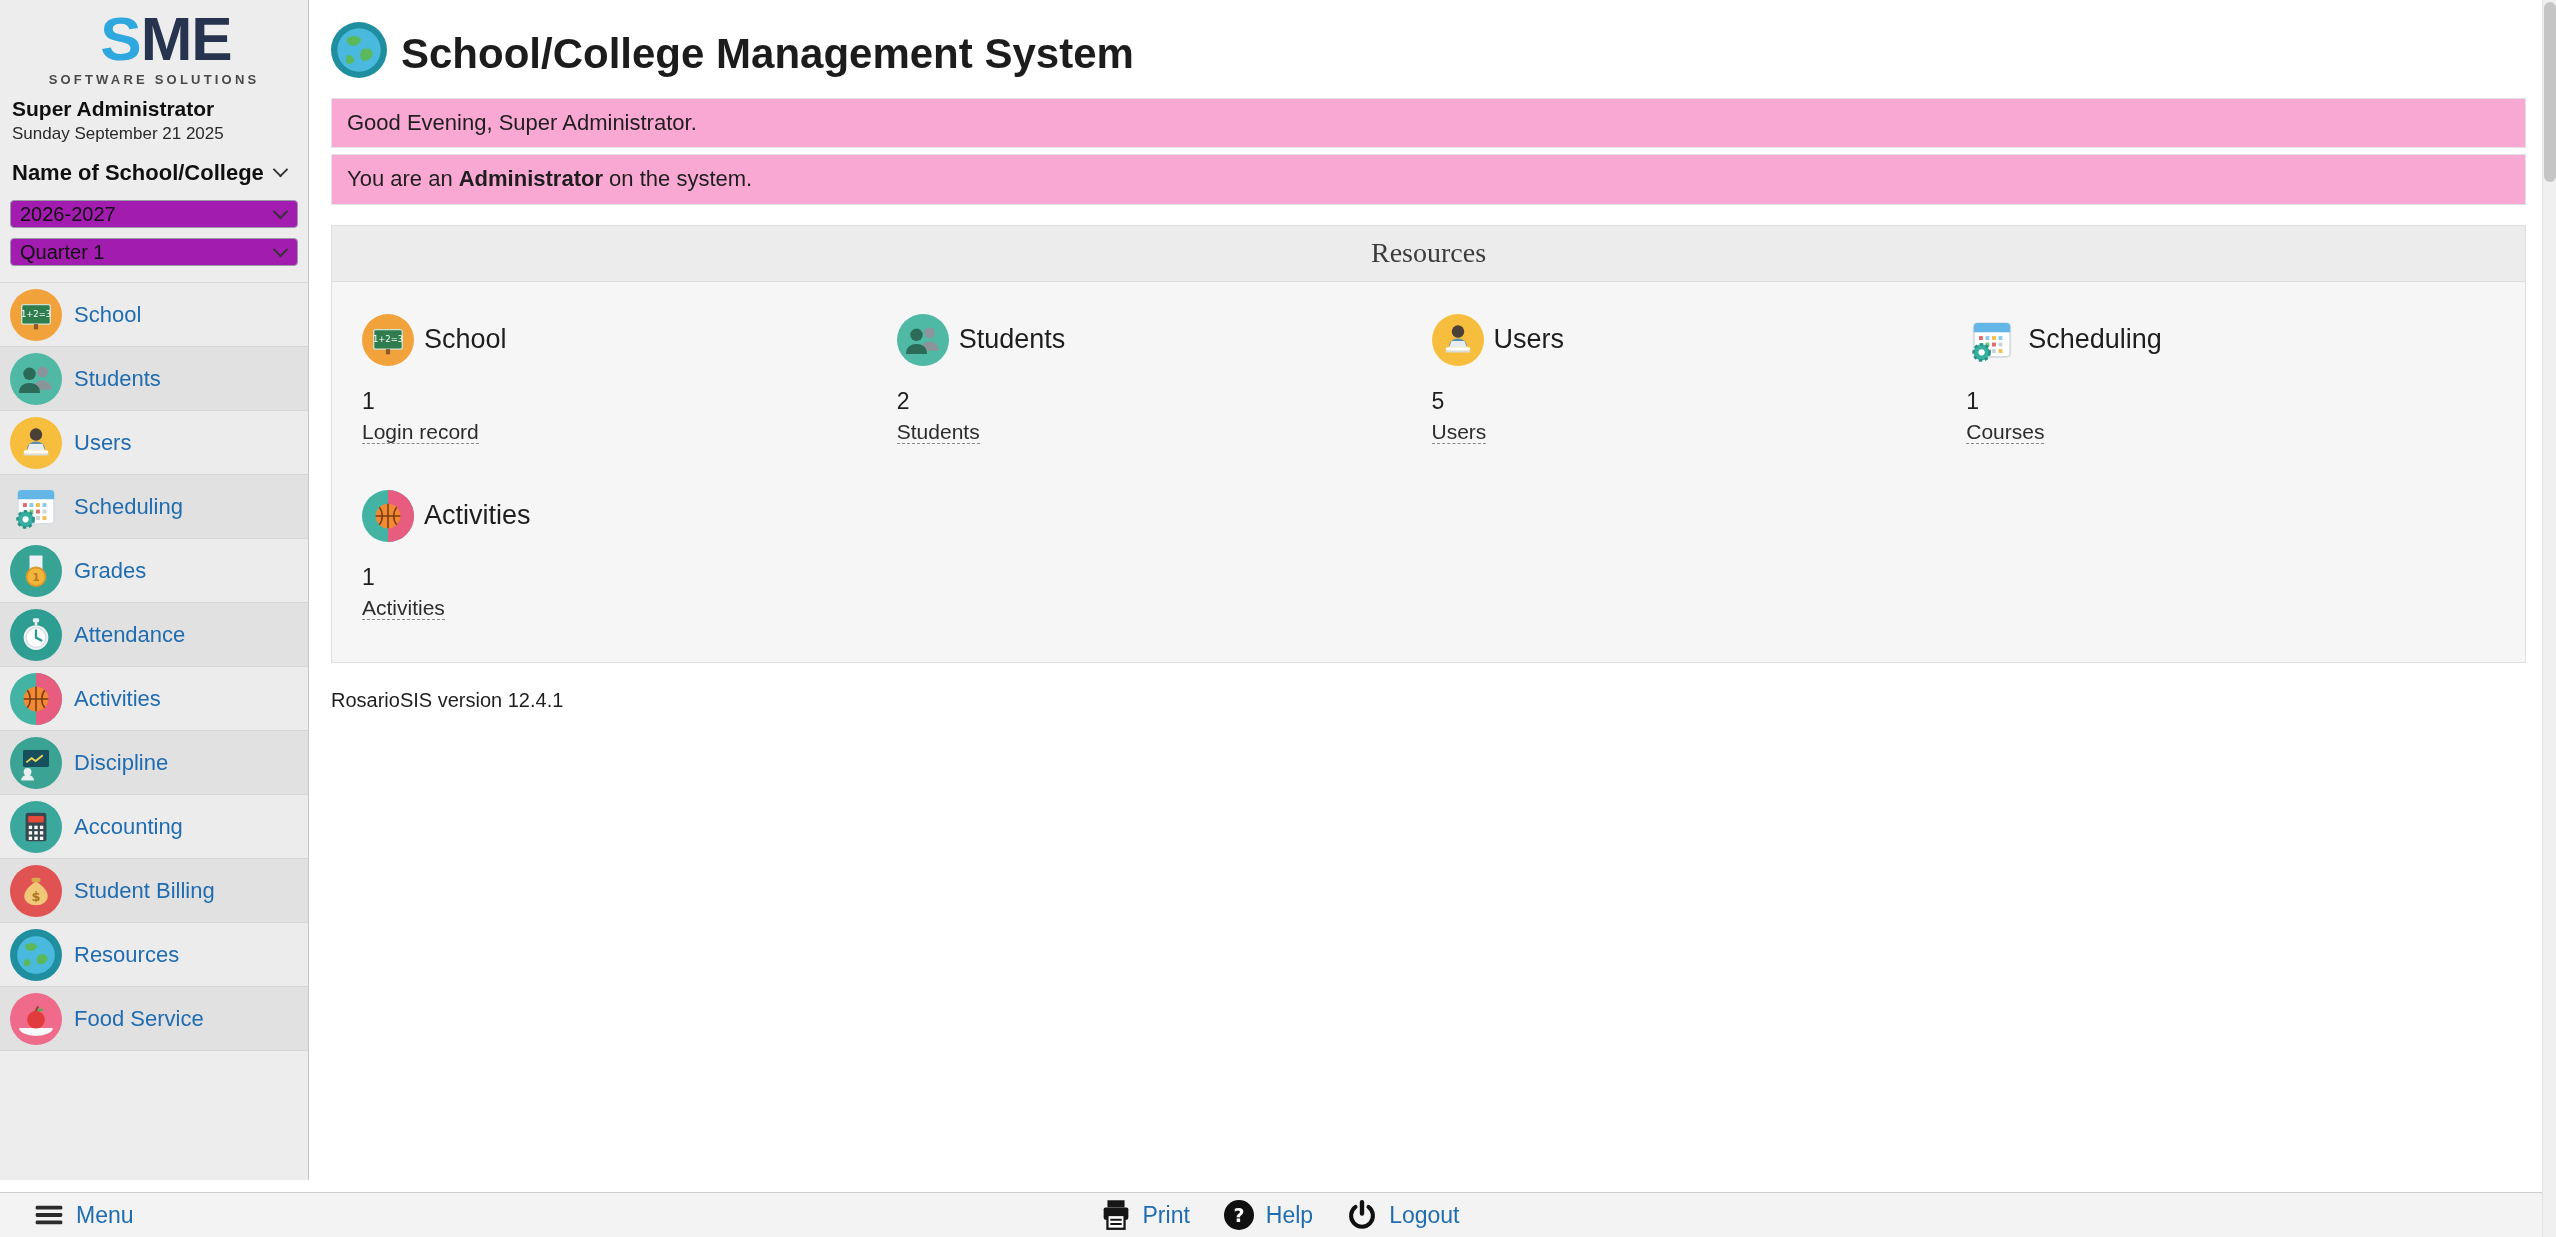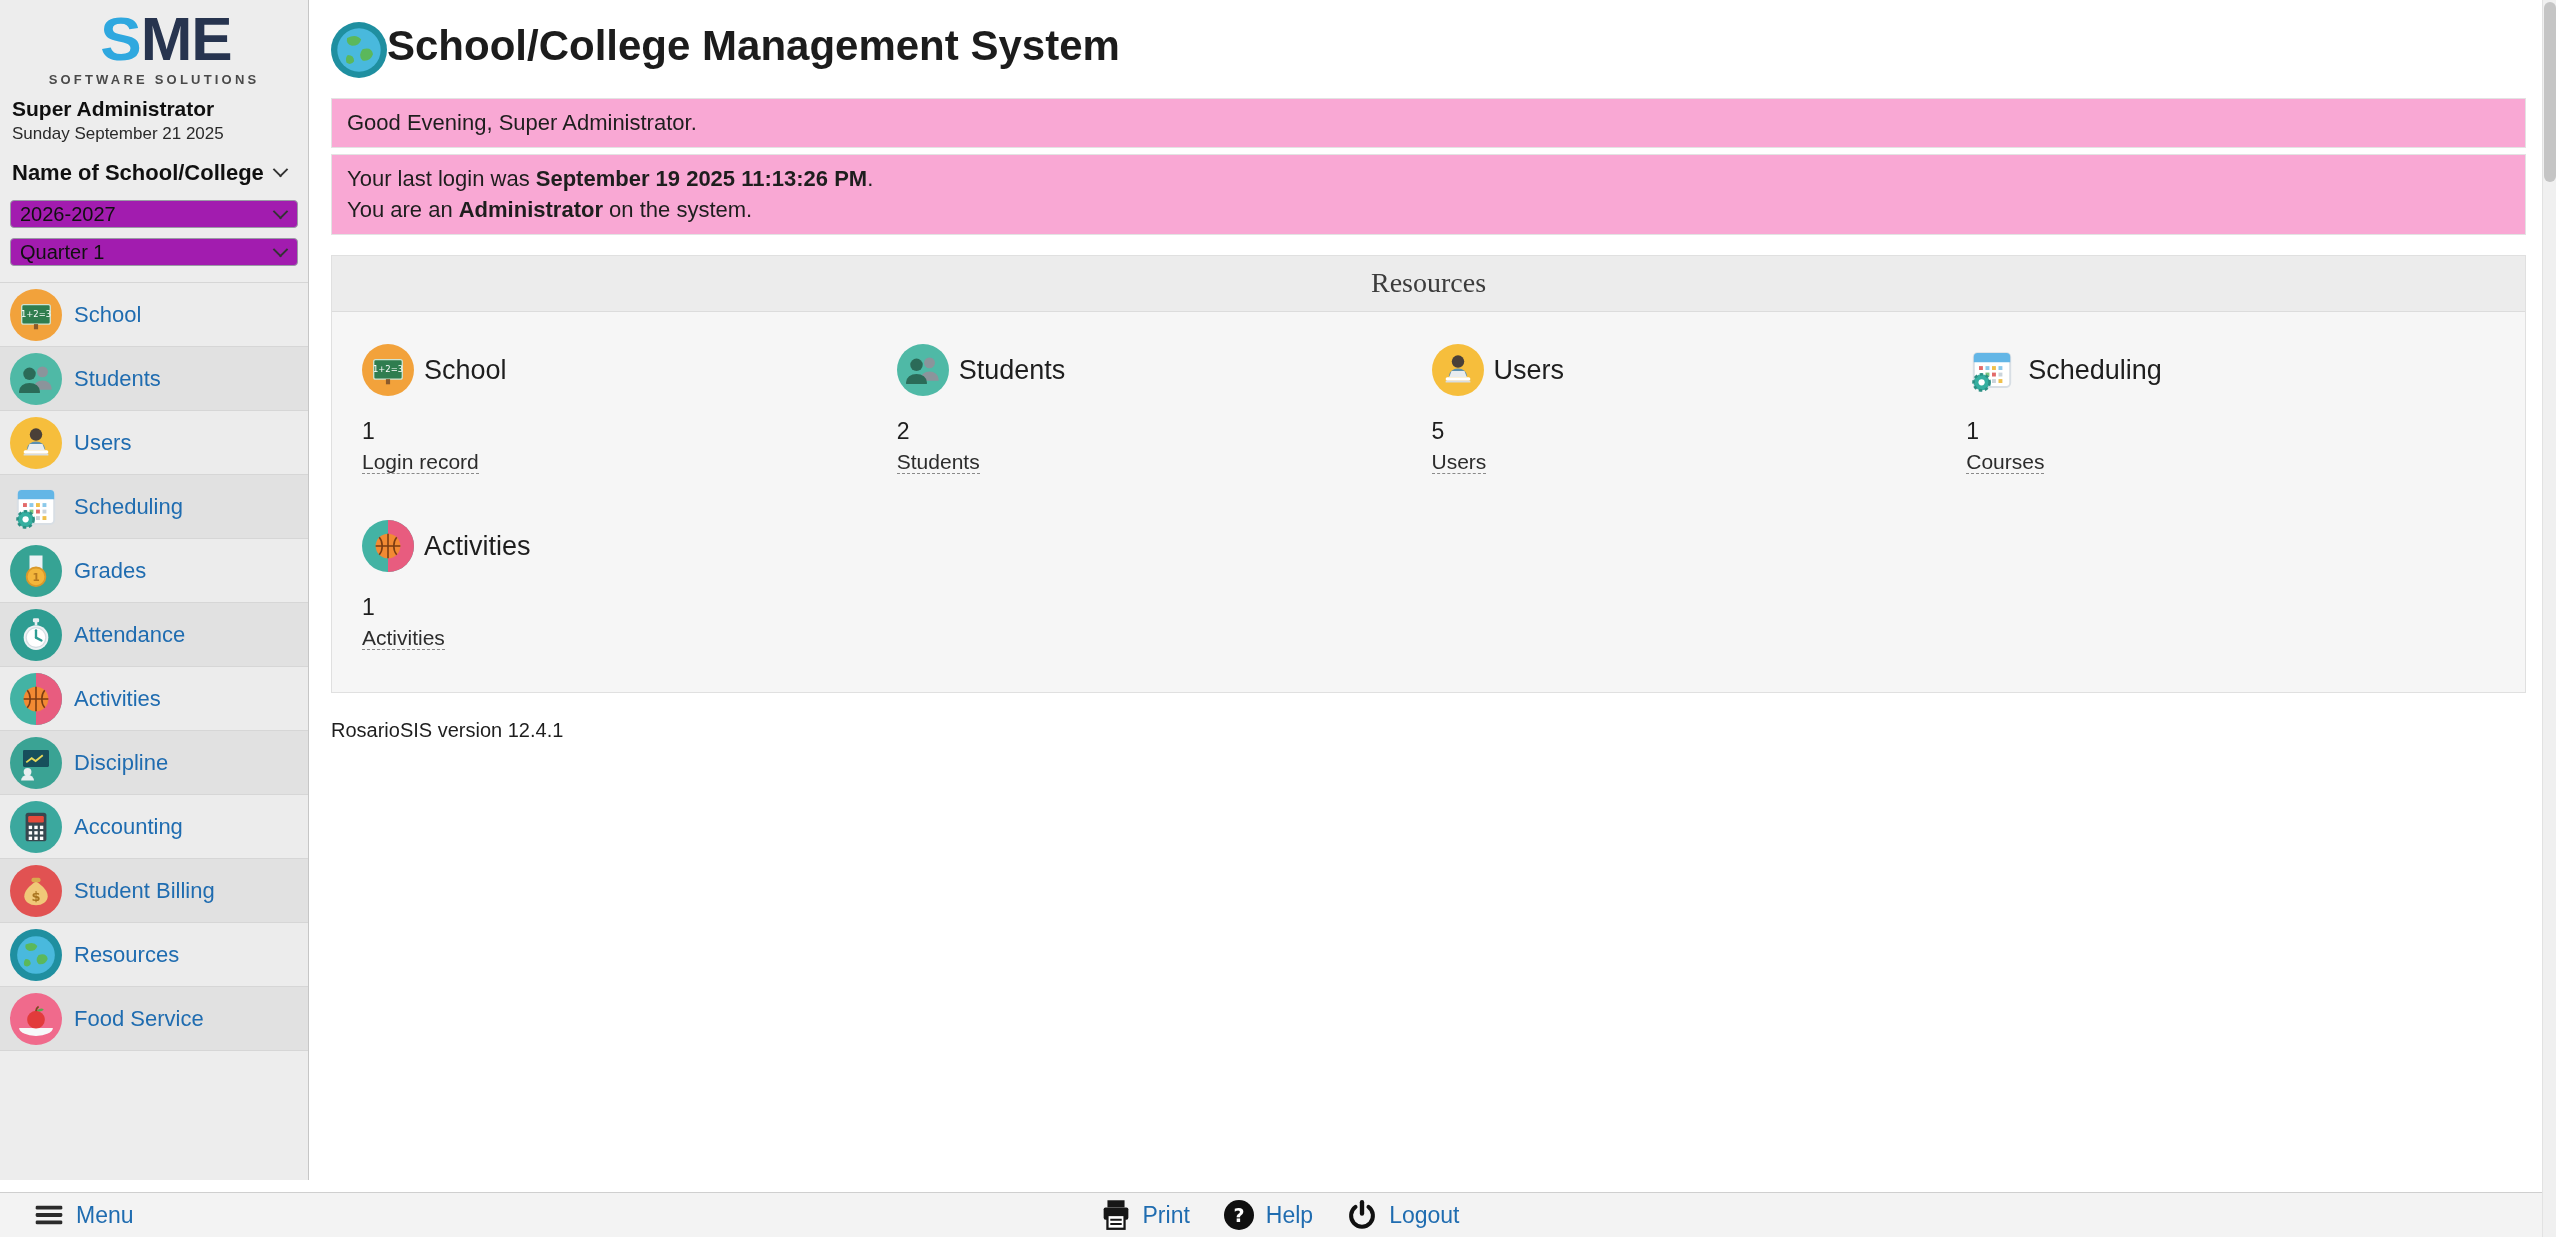--- a/index.html
+++ b/index.html
@@ -29,21 +29,21 @@
            transform:translateY(-72%) rotate(45deg); pointer-events:none; }
   .menu { margin-top:16px; border-top:1px solid #d6d6d6; }
   .menu-item { display:flex; align-items:center; gap:12px; height:64px; padding-left:10px; border-bottom:1px solid #d6d6d6; background:#ececec; cursor:pointer; }
   .menu-item:nth-child(even) { background:#e1e1e1; }
   .mi-icon { width:52px; height:52px; flex:0 0 52px; }
   .mi-icon svg { width:52px; height:52px; display:block; }
   .mi-label { font-size:22px; color:var(--link); }
 
   
   .main { flex:1 1 auto; padding:0 30px 0 22px; }
-  .page-header { display:flex; align-items:flex-start; padding:22px 0 20px; }
+  .page-header { display:flex; align-items:flex-end; gap:14px; padding:22px 0 20px; }
   .globe { width:56px; height:56px; }
   .globe svg { width:56px; height:56px; display:block; }
   .page-title { font-size:42px; font-weight:600; color:#1c1c1c; }
   .note { background:#f9a8d4; border:1px solid #e3e3e3; padding:9px 15px; font-size:22px; color:#1e1e1e; margin-bottom:6px; line-height:1.38; }
   .dashboard { margin-top:20px; border:1px solid #e0e0e0; }
   .dash-header { background:#ececec; border-bottom:1px solid #dcdcdc; text-align:center; padding:11px 0 12px;
                  font-family:"Liberation Serif", serif; font-size:28px; color:#3c3c3c; }
   .dash-body { background:#f6f6f6; padding:32px 24px 42px 30px; display:grid; grid-template-columns:repeat(4,1fr); row-gap:46px; }
   .portal-head { display:flex; align-items:center; gap:10px; }
   .p-icon { width:52px; height:52px; flex:0 0 52px; }
@@ -277,21 +277,20 @@
             <path d="M12 23.5 q4.5 0 4.5 4.5 q-2.5 3.5 -5.5 1 q-1 -3.5 1 -5.5 z" fill="#5BB85B"></path>
           </svg>
         </span>
       <h1 class="page-title">School/College Management System</h1>
     </div>
 
     <div class="note">
       <span>Good Evening, Super Administrator.</span>
     </div>
     <div class="note">
-      <div><span>Your last login was </span><b>September 19 2025 11:13:26 PM</b><span>.</span></div>
       <div><span>You are an </span><b>Administrator</b><span> on the system.</span></div>
     </div>
 
     <section class="dashboard">
       <div class="dash-header">Resources</div>
       <div class="dash-body" id="portal-grid">
           <div class="portal">
             <div class="portal-head">
               <span class="p-icon">
                 <svg viewBox="0 0 40 40" aria-hidden="true">

